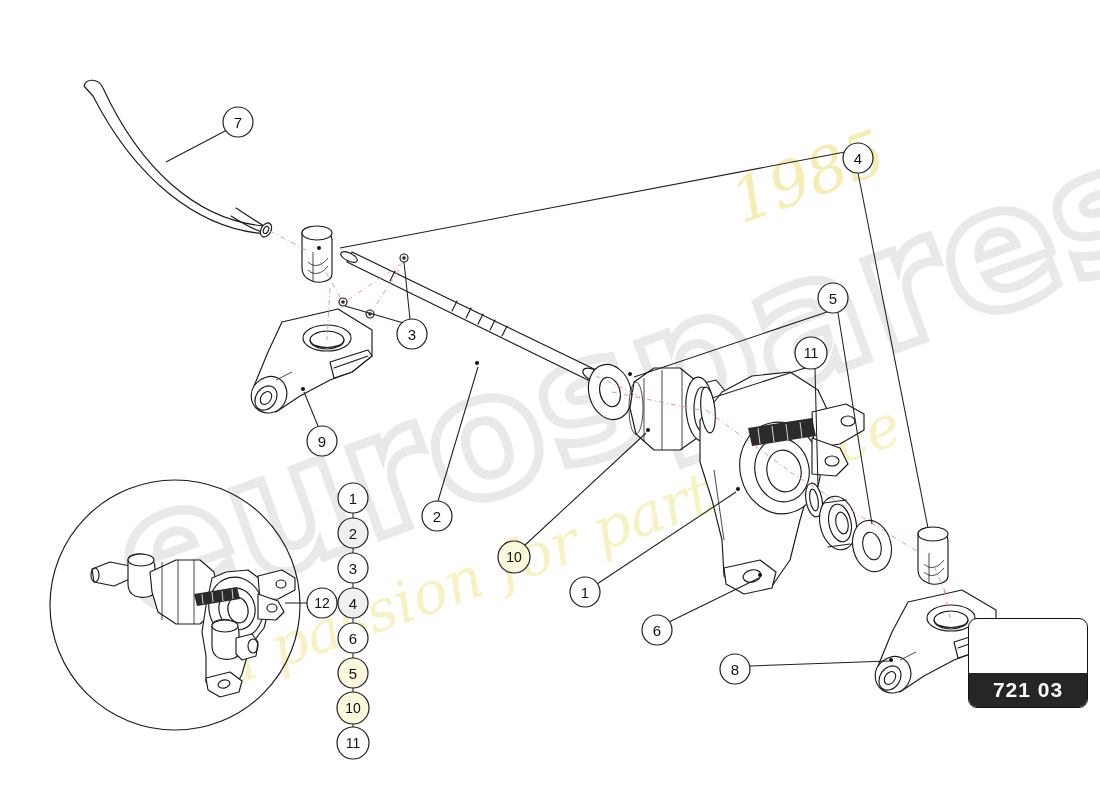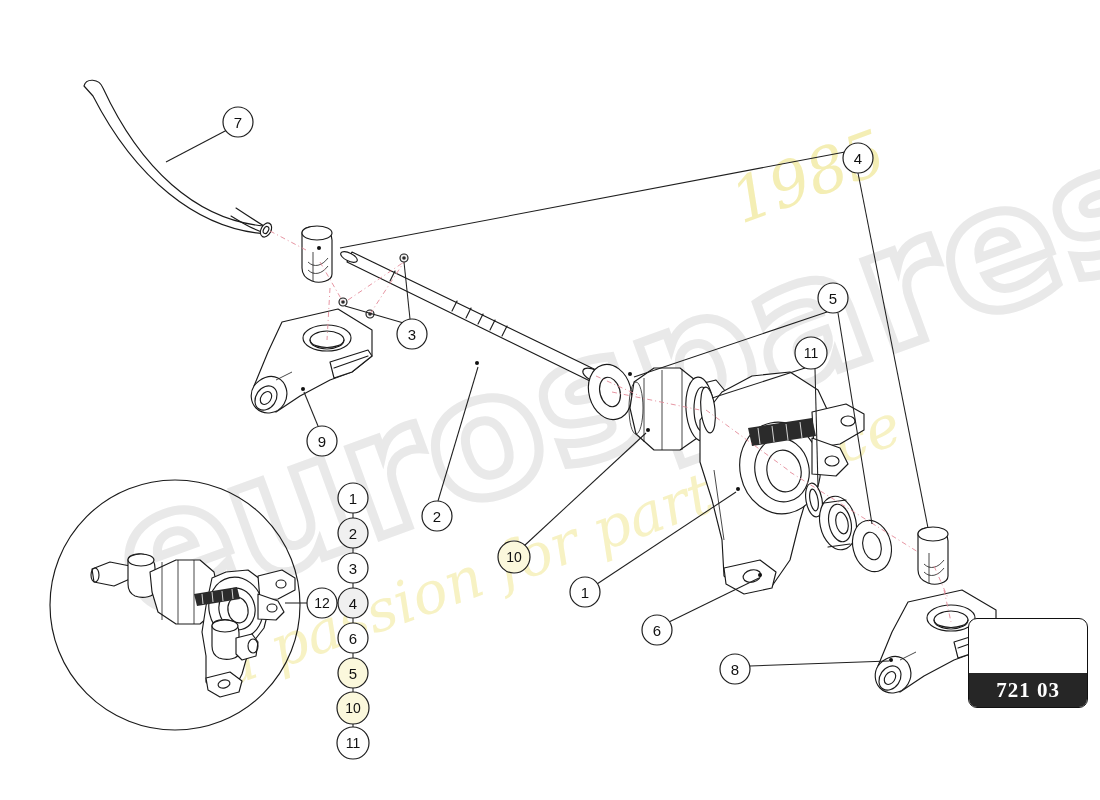--- a/index.html
+++ b/index.html
@@ -32,21 +32,21 @@
             fill:#111;text-anchor:middle;dominant-baseline:central;}
   .bub-sm text{font-size:14px;}
   .dot{fill:#111;}
   #badge{position:absolute;z-index:4;left:968px;top:618px;width:118px;
          height:88px;border:1.5px solid #111;border-radius:9px;
          background:#fff;overflow:hidden;
          display:flex;flex-direction:column;justify-content:flex-end;}
   #badge .bar{background:#262626;color:#fff;height:34px;
               display:flex;align-items:center;justify-content:center;
               font-size:21px;font-weight:700;letter-spacing:1px;
-              font-family:Liberation Serif, serif;}
+              font-family:Liberation Sans, sans-serif;}
 </style>
 </head>
 <body>
 
 <div id="stage">
 
   <svg class="layer" id="wm" viewBox="0 0 1100 800">
     <g transform="rotate(-20 550 400)">
       <text class="wm-main" x="90" y="470">eurospares</text>
     </g>

